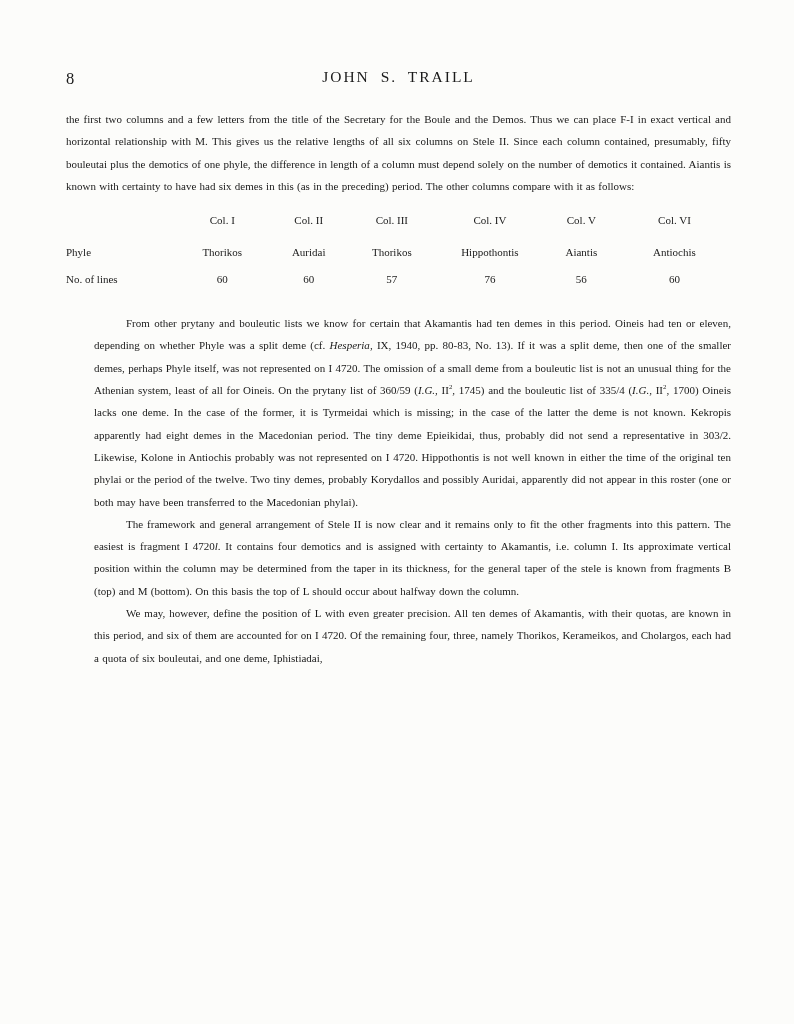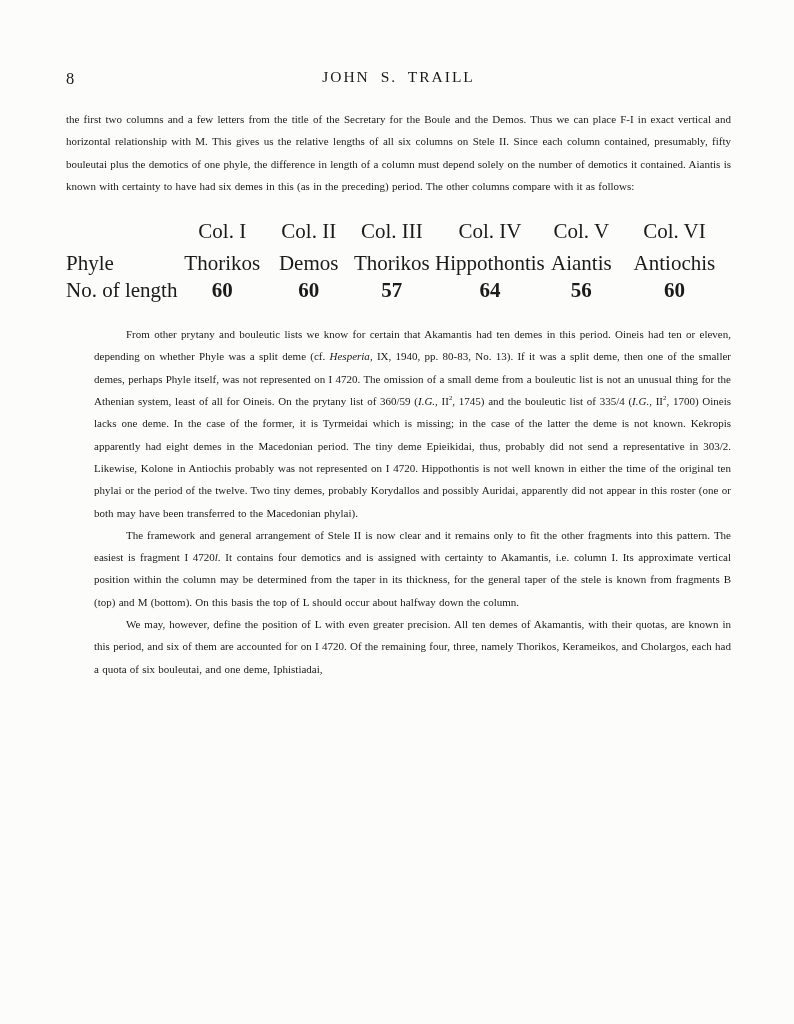--- a/index.html
+++ b/index.html
@@ -53,43 +53,42 @@
     font-style: italic;
   }
   .body-text sup {
     font-size: 0.62em;
     line-height: 0;
     vertical-align: super;
   }
   table.deme-table {
     width: 100%;
     border-collapse: collapse;
-    margin: 21px 0 19px 0;
-    font-size: 21px;
+    margin: 10px 0 19px 0;
+    font-size: 11px;
     table-layout: fixed;
   }
   .deme-table th,
   .deme-table td {
     font-weight: normal;
     padding: 0;
     line-height: 27px;
     text-align: center;
     white-space: nowrap;
   }
   .deme-table thead th {
     padding-bottom: 5px;
   }
   .deme-table .row-label {
     text-align: left;
   }
   .deme-table .num {
     display: inline-block;
     min-width: 2ch;
     text-align: center;
-    font-weight: bold;
   }
 </style>
 </head>
 <body>
 
 <div class="page">
 
   <header class="running-header">
     <span class="page-num">8</span>
     <span class="running-title">JOHN S. TRAILL</span>
@@ -117,32 +116,32 @@
             <th>Col. III</th>
             <th>Col. IV</th>
             <th>Col. V</th>
             <th>Col. VI</th>
           </tr>
         </thead>
       <tbody>
           <tr>
             <td class="row-label">Phyle</td>
             <td>Thorikos</td>
-            <td>Demos</td>
+            <td>Auridai</td>
             <td>Thorikos</td>
             <td>Hippothontis</td>
             <td>Aiantis</td>
             <td>Antiochis</td>
           </tr>
           <tr>
-            <td class="row-label">No. of length</td>
+            <td class="row-label">No. of lines</td>
             <td><span class="num">60</span></td>
             <td><span class="num">60</span></td>
             <td><span class="num">57</span></td>
-            <td><span class="num">64</span></td>
+            <td><span class="num">76</span></td>
             <td><span class="num">56</span></td>
             <td><span class="num">60</span></td>
           </tr>
         </tbody>
     </table>
 
     <p class="indent"><span>From other prytany and bouleutic lists we know for certain that Akamantis had ten demes in this period.  Oineis had ten or eleven, depending on whether Phyle was a split deme (cf. </span><em>Hesperia</em><span>, IX, 1940, pp. 80-83, No. 13).  If it was a split deme, then one of the smaller demes, perhaps Phyle itself, was not represented on I 4720.  The omission of a small deme from a bouleutic list is not an unusual thing for the Athenian system, least of all for Oineis.  On the prytany list of 360/59 (</span><em>I.G.</em><span>, II</span><sup>2</sup><span>, 1745) and the bouleutic list of 335/4 (</span><em>I.G.</em><span>, II</span><sup>2</sup><span>, 1700) Oineis lacks one deme.  In the case of the former, it is Tyrmeidai which is missing; in the case of the latter the deme is not known.  Kekropis apparently had eight demes in the Macedonian period.  The tiny deme Epieikidai, thus, probably did not send a representative in 303/2.  Likewise, Kolone in Antiochis probably was not represented on I 4720.  Hippothontis is not well known in either the time of the original ten phylai or the period of the twelve.  Two tiny demes, probably Korydallos and possibly Auridai, apparently did not appear in this roster (one or both may have been transferred to the Macedonian phylai).</span></p>
 
     <p class="indent"><span>The framework and general arrangement of Stele II is now clear and it remains only to fit the other fragments into this pattern.  The easiest is fragment I 4720</span><em>l</em><span>.  It contains four demotics and is assigned with certainty to Akamantis, i.e. column I.  Its approximate vertical position within the column may be determined from the taper in its thickness, for the general taper of the stele is known from fragments B (top) and M (bottom).  On this basis the top of L should occur about halfway down the column.</span></p>
 

